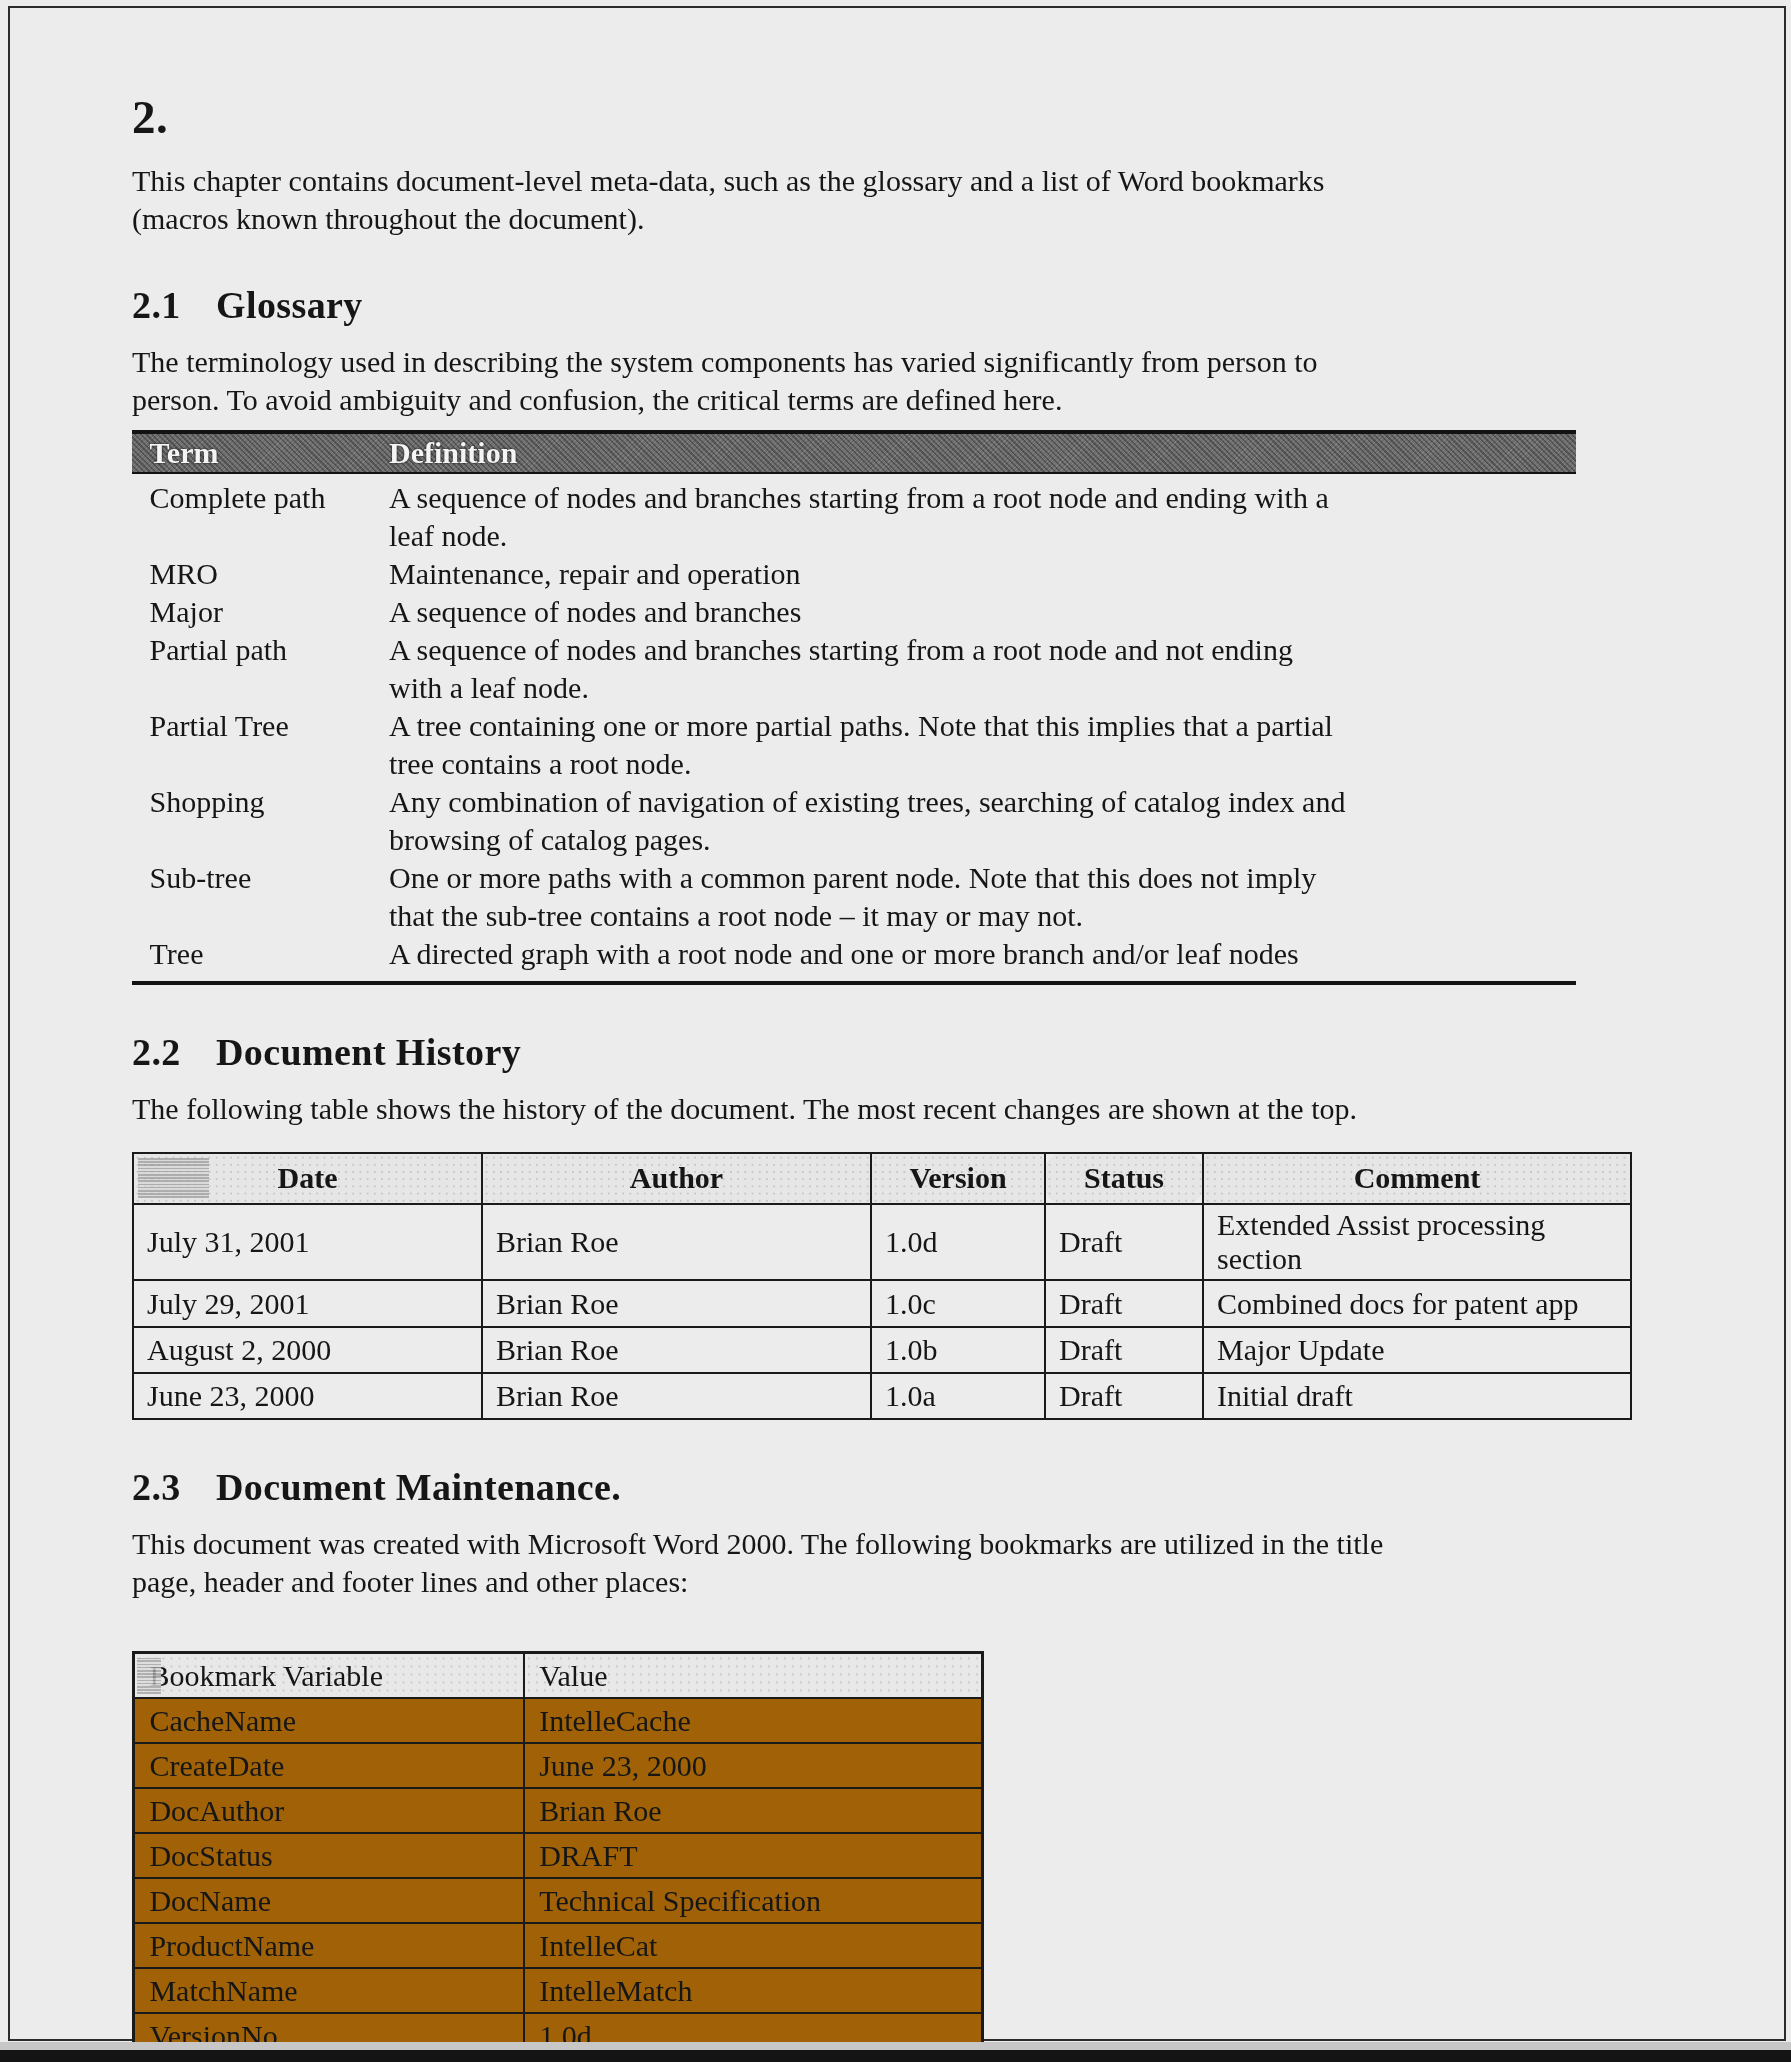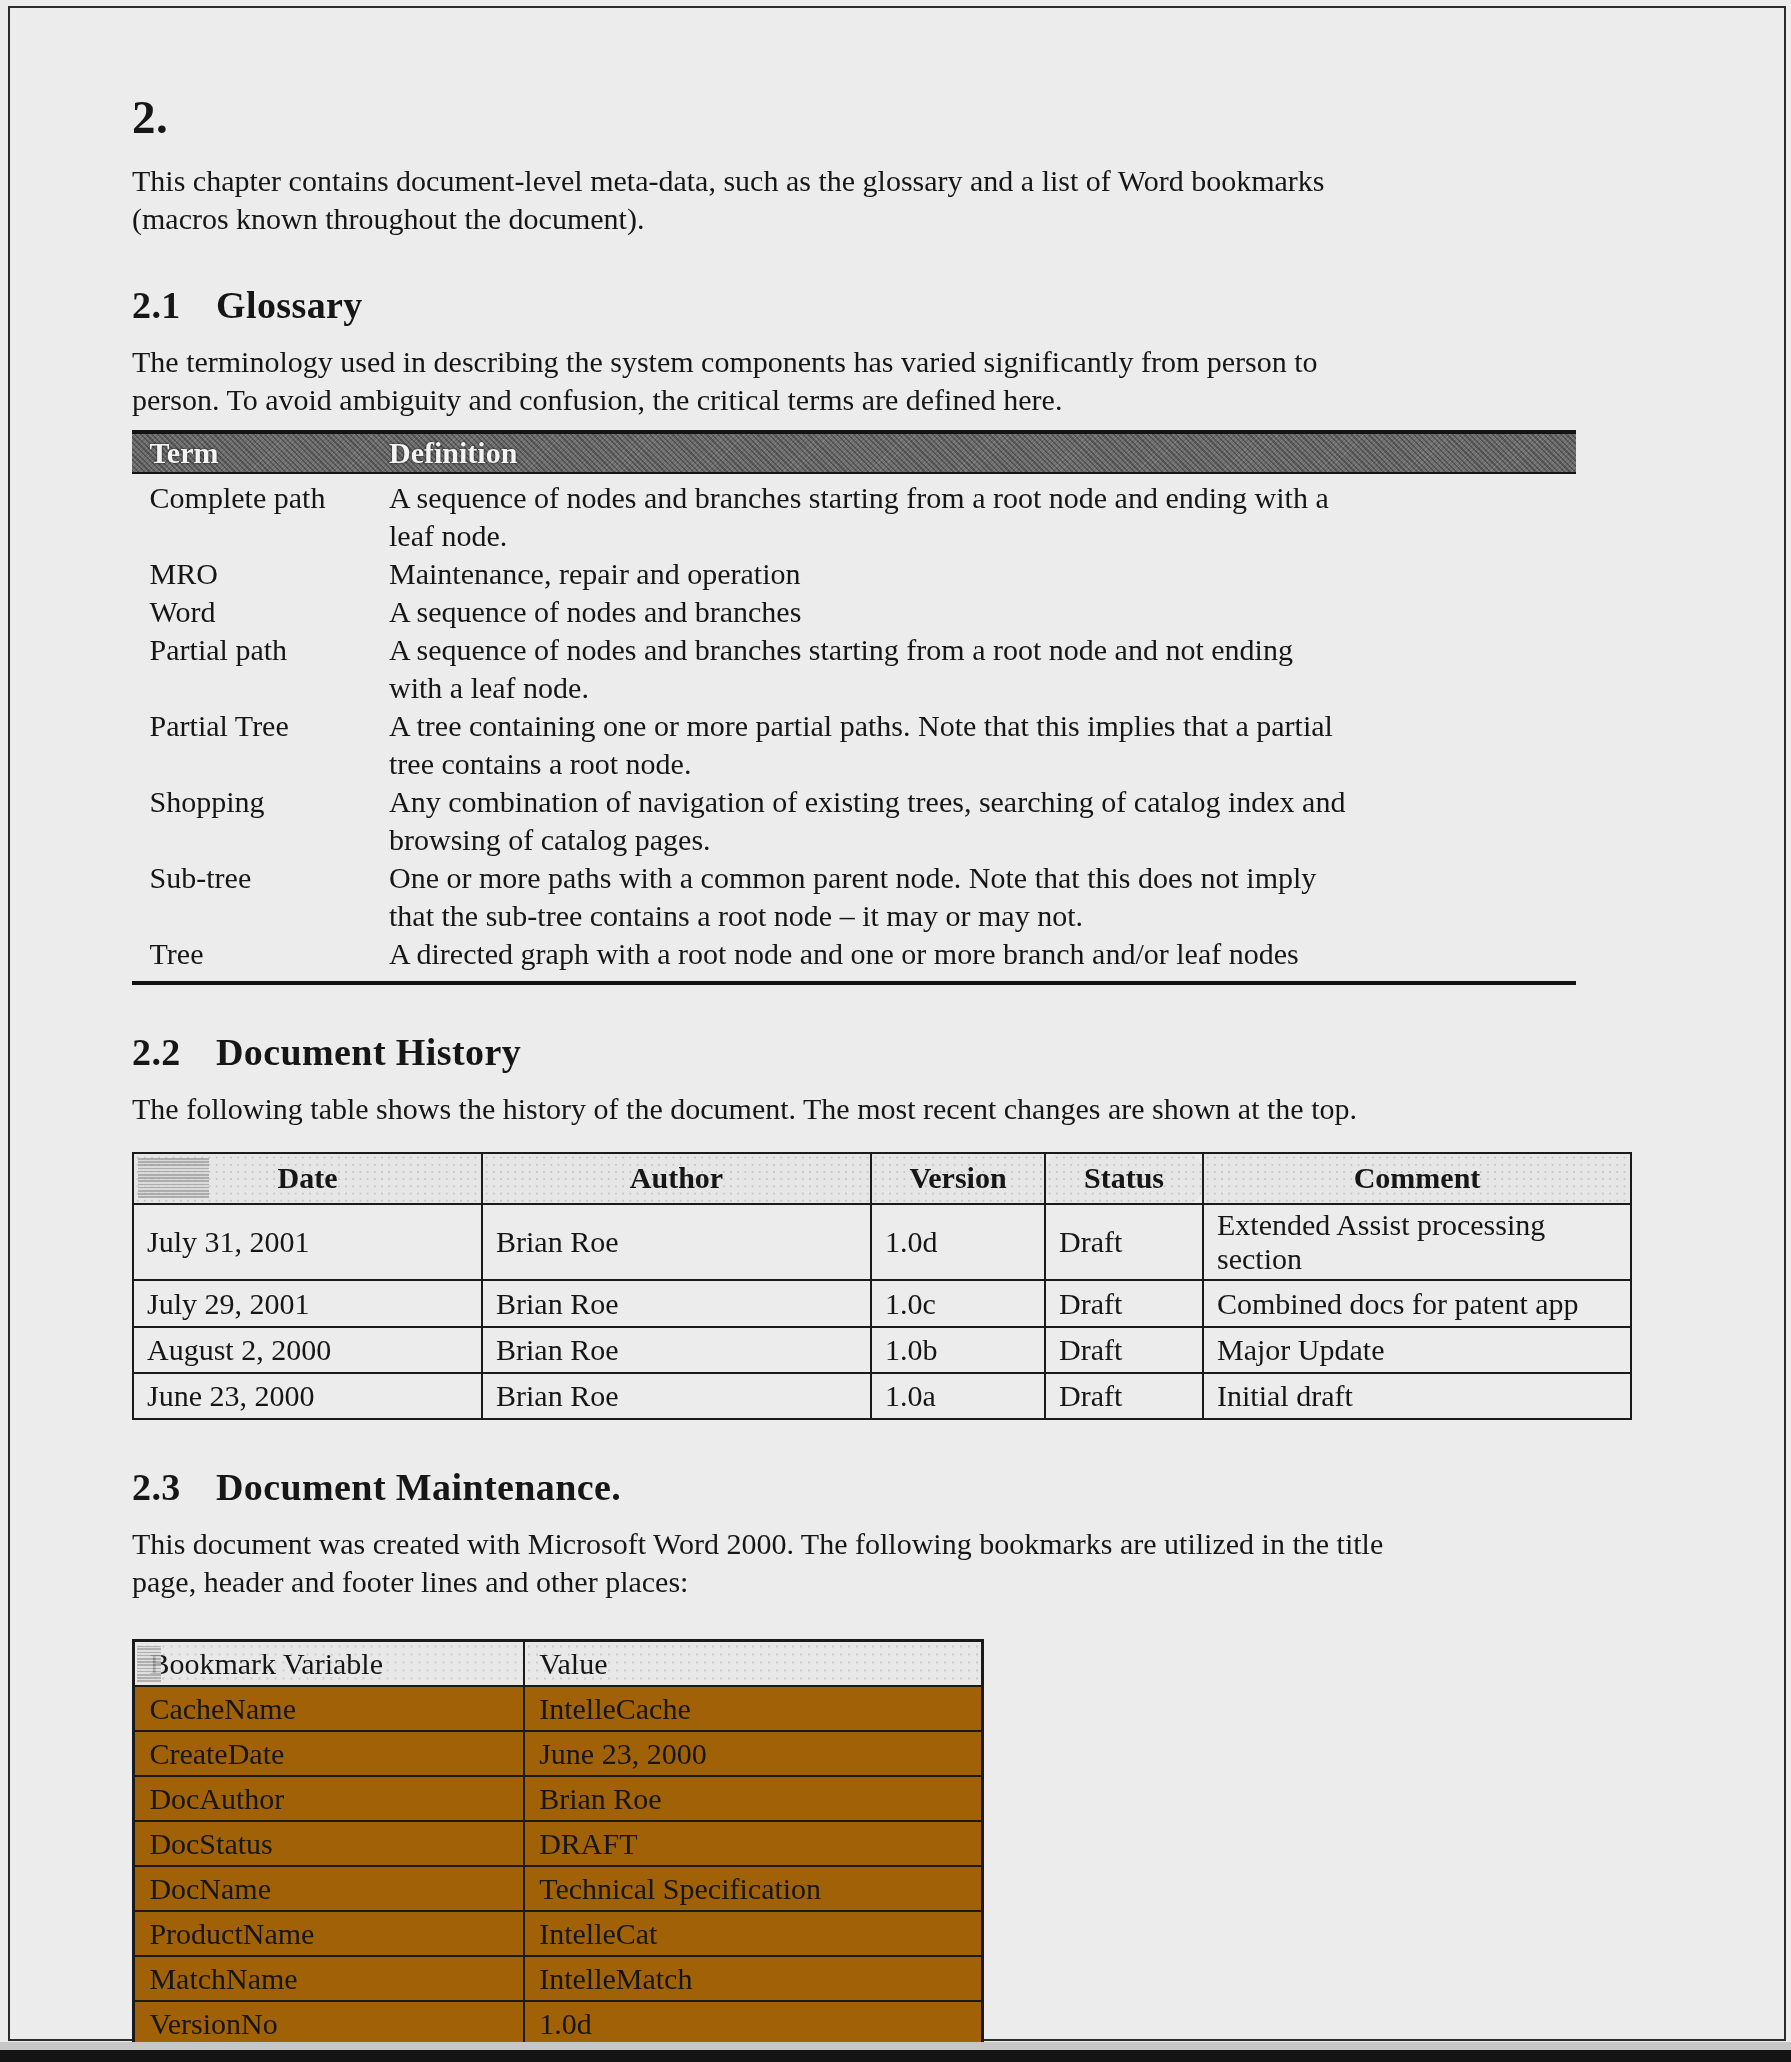--- a/index.html
+++ b/index.html
@@ -78,21 +78,21 @@
     opacity:.75;
   }
   table.history td{height:38px;background:#ececec;}
   .col-date{width:321px;}
   .col-author{width:361px;}
   .col-version{width:146px;}
   .col-status{width:130px;border-radius:18px;}
   td.c-date{padding-left:24px;}
   
   table.bookmark{
-    width:852px;margin-top:38px;
+    width:852px;margin-top:50px;
     border-collapse:collapse;
     font-size:30px;
   }
   table.bookmark th, table.bookmark td{
     border:2.4px solid #1a1a1a;
     padding:4px 14.4px;text-align:left;height:35px;background:#a16207;
   }
   table.bookmark th{
     font-weight:normal;position:relative;
     background-color:#e8e8e8;
@@ -136,21 +136,21 @@
       <div class="glossary-row">
         <div class="gterm">Complete path</div>
         <div class="gdef">A sequence of nodes and branches starting from a root node and ending with a
 leaf node.</div>
       </div>
       <div class="glossary-row">
         <div class="gterm">MRO</div>
         <div class="gdef">Maintenance, repair and operation</div>
       </div>
       <div class="glossary-row">
-        <div class="gterm">Word</div>
+        <div class="gterm">Major</div>
         <div class="gdef">A sequence of nodes and branches</div>
       </div>
       <div class="glossary-row">
         <div class="gterm">Partial path</div>
         <div class="gdef">A sequence of nodes and branches starting from a root node and not ending
 with a leaf node.</div>
       </div>
       <div class="glossary-row">
         <div class="gterm">Partial Tree</div>
         <div class="gdef">A tree containing one or more partial paths.  Note that this implies that a partial

